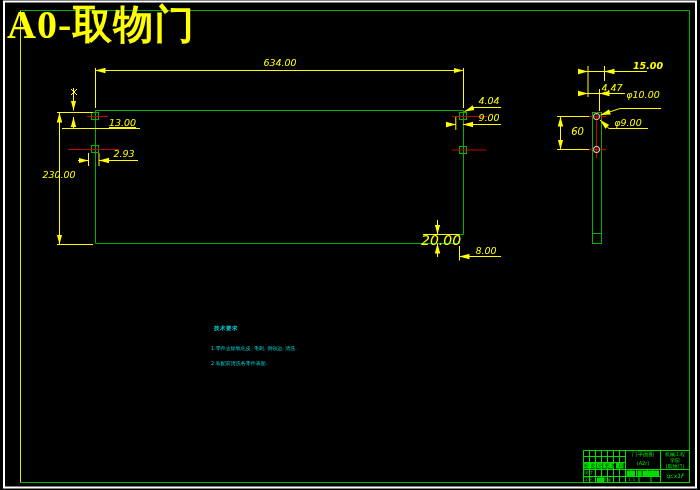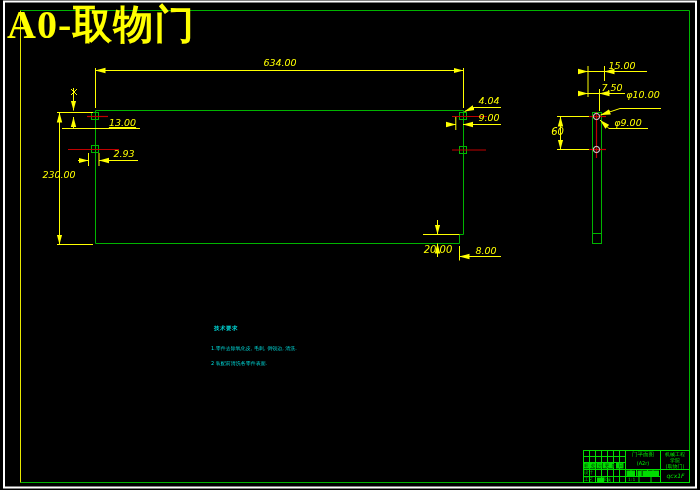--- a/index.html
+++ b/index.html
@@ -159,28 +159,28 @@
 </svg>
 
 <div class="t title" style="left:7px;top:5px;">A0-取物门</div>
 
 <div class="t dim" style="left:258px;top:58px;width:44px;">634.00</div>
 <div class="t dim" style="left:39px;top:170px;width:40px;">230.00</div>
 <div class="t dim" style="left:106px;top:118px;width:33px;text-decoration:underline;">13.00</div>
 <div class="t dim" style="left:110px;top:149px;width:28px;">2.93</div>
 <div class="t dim" style="left:476px;top:96px;width:26px;">4.04</div>
 <div class="t dim" style="left:476px;top:113px;width:26px;">9.00</div>
-<div class="t dim" style="left:421px;top:233px;width:34px;font-size:10px;margin-top:12px;">20.00</div>
+<div class="t dim" style="left:421px;top:233px;width:34px;font-size:14px;">20.00</div>
 <div class="t dim" style="left:472px;top:245.5px;width:28px;">8.00</div>
 
-<div class="t dim" style="left:606px;top:61px;width:32px;">15.00</div>
-<div class="t dim" style="left:599px;top:83px;width:26px;">7.50</div>
+<div class="t dim" style="left:632px;top:61px;width:32px;font-weight:bold;">15.00</div>
+<div class="t dim" style="left:599px;top:83px;width:26px;">4.47</div>
 <div class="t dim" style="left:624px;top:90px;width:38px;">φ10.00</div>
 <div class="t dim" style="left:611px;top:118px;width:34px;">φ9.00</div>
-<div class="t dim" style="left:550px;top:127px;width:15px;font-size:10px;">60</div>
+<div class="t dim" style="left:570px;top:127px;width:15px;font-size:10px;">60</div>
 
 <div class="t note" style="left:214px;top:326px;font-size:5.5px;font-weight:bold;letter-spacing:0.5px;">技术要求</div>
 <div class="t note" style="left:211px;top:346px;font-size:5px;">1.零件去除氧化皮, 毛刺, 倒锐边, 清洗.</div>
 <div class="t note" style="left:211px;top:361px;font-size:5px;">2 装配前清洗各零件表面.</div>
 
 <div class="t tb" style="left:626px;top:452px;width:34px;font-size:5.5px;">门平面图</div>
 <div class="t tb" style="left:626px;top:460.5px;width:34px;font-size:5px;">(A2r)</div>
 <div class="t tb" style="left:661px;top:451.5px;width:28px;font-size:5px;">机械工程</div>
 <div class="t tb" style="left:661px;top:457.5px;width:28px;font-size:5px;">学院</div>
 <div class="t tb" style="left:661px;top:463.5px;width:28px;font-size:5px;">(取物门)</div>

